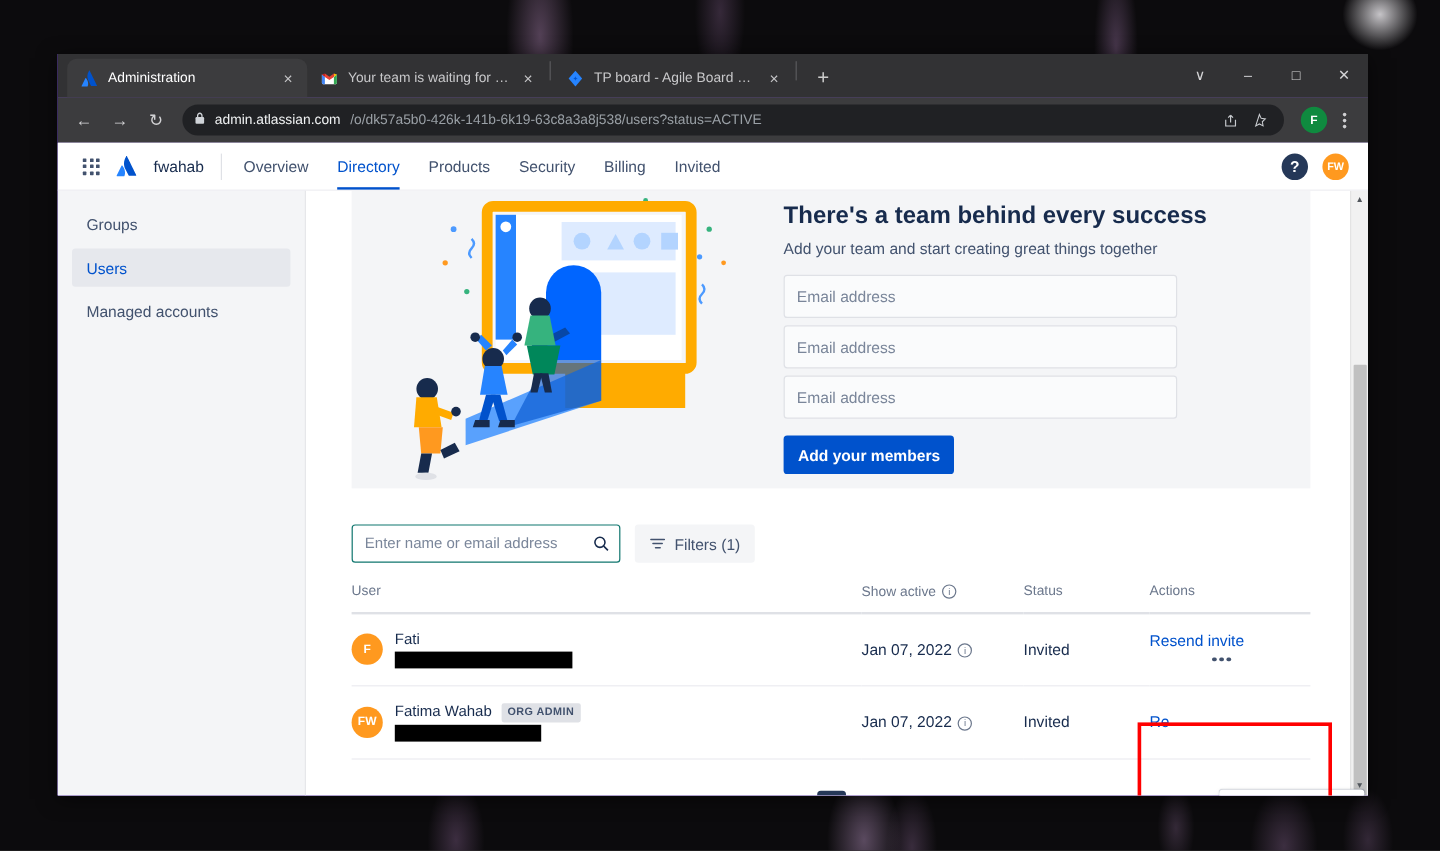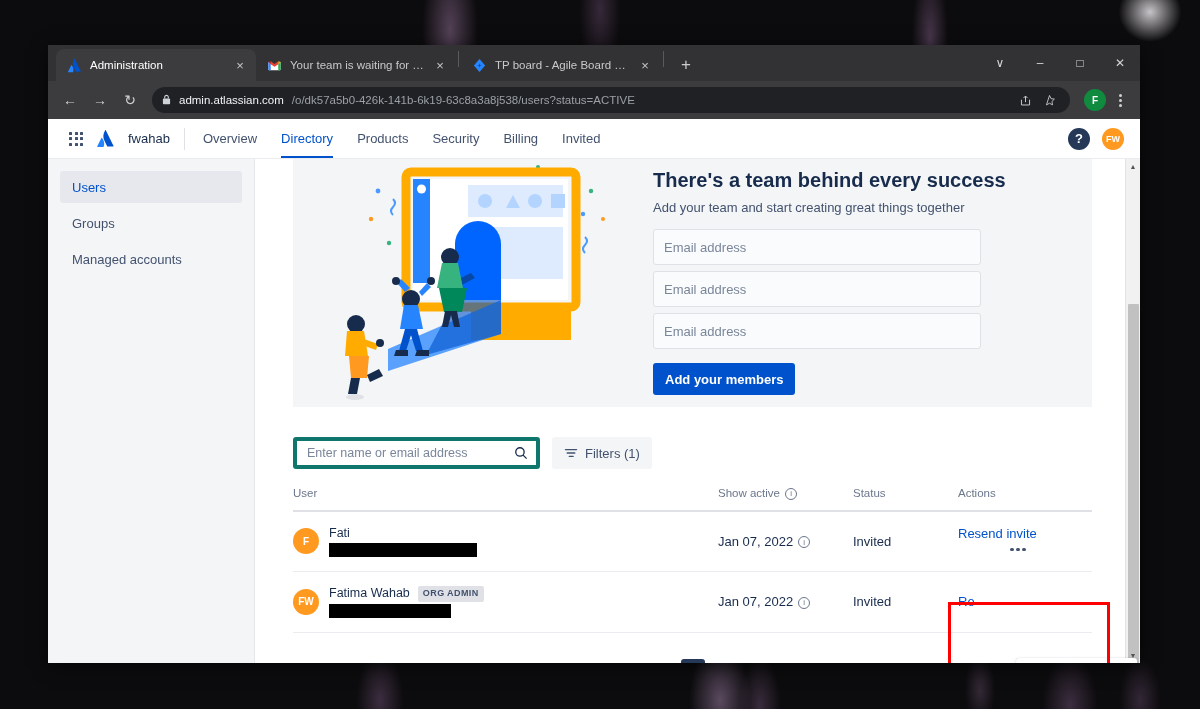--- a/index.html
+++ b/index.html
@@ -200,21 +200,21 @@
   }
   .add-btn {
     background: #0052cc; color: #fff; border: none;
     border-radius: 3px; height: 32px; padding: 0 12px;
     font-size: 13px; font-weight: bold; margin-top: 8px;
     font-family: "Liberation Sans", sans-serif;
   }
   
   .searchrow { display: flex; align-items: center; gap: 12px; padding: 30px 0 0 0; }
   .searchbox {
-    width: 247px; height: 32px; border: 4px solid #0f766e;
+    width: 224px; height: 32px; border: 1px solid #0f766e;
     border-radius: 3px; background: #fff;
     display: flex; align-items: center; padding: 0 8px 0 10px;
     font-size: 12.5px; color: #7a869a;
   }
   .searchbox .sp { flex: 1; }
   .filters-btn {
     height: 32px; background: #f4f5f7; border-radius: 3px;
     display: flex; align-items: center; gap: 7px;
     padding: 0 12px; font-size: 13px; color: #42526e; font-weight: 500;
   }
@@ -403,22 +403,22 @@
       </div>
       <div class="appbar-right">
         <div class="help-btn">?</div>
         <div class="avatar-top">FW</div>
       </div>
     </div>
 
     <div class="appbody">
 
       <div class="sidebar">
+        <div class="side-item">Groups</div>
         <div class="side-item active">Users</div>
-        <div class="side-item">Groups</div>
         <div class="side-item">Managed accounts</div>
       </div>
 
       <div class="content">
         <div class="content-inner">
 
           <div class="hero">
             <div class="hero-left">
               <svg width="330" height="250" viewBox="0 0 330 250" style="position:absolute;left:0;top:-8px;">
 

